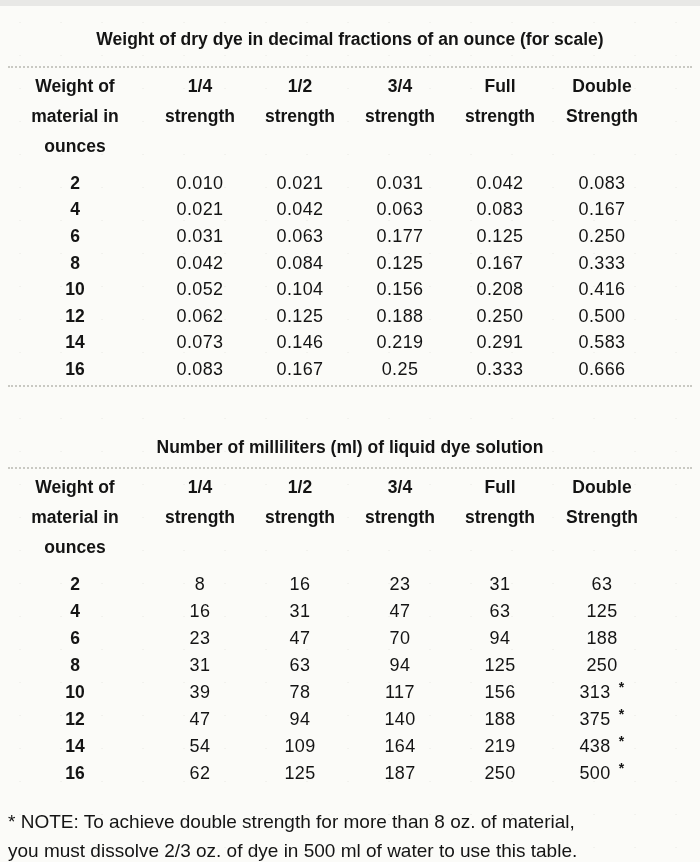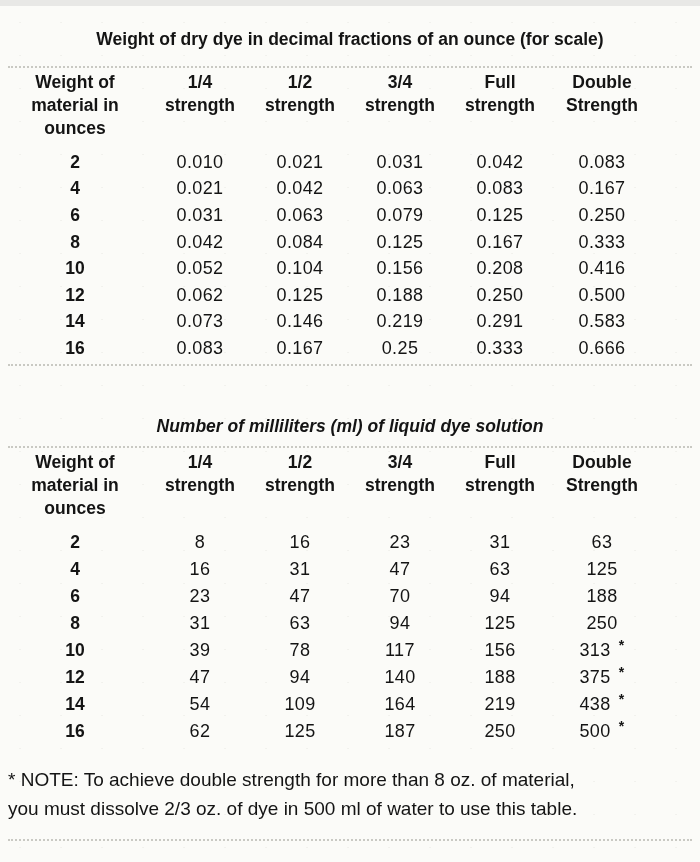--- a/index.html
+++ b/index.html
@@ -14,21 +14,21 @@
     font-family:"Liberation Sans", sans-serif;
     overflow:hidden;
   }
   .doc-title {
     text-align:center;
     font-weight:bold;
     font-size:17.5px;
     line-height:20px;
   }
   .t1 { padding-top:23px; }
-  .t2-line1 { margin-top:47px; line-height:26px;font-style:italic; }
+  .t2-line1 { margin-top:47px; line-height:26px; }
   .t2-line2 { line-height:26px; }
   .rule {
     height:0;
     border-top:2px dotted rgba(140,140,130,0.45);
     margin-left:8px; margin-right:8px;
   }
   .rule-1 { margin-top:17px; }
   .rule-2 { margin-top:2px; }
   .rule-3 { margin-top:7px; }
   .rule-4 { margin-top:16px; }
@@ -38,21 +38,21 @@
     width:654px;
     margin-top:3px;
   }
   col.c-label { width:150px; }
   col.c-val   { width:100px; }
   col.c-last  { width:104px; }
   th, td { padding:0; text-align:center; }
   thead th {
     font-size:17.5px;
     font-weight:bold;
-    line-height:23px;
+    line-height:30px;
     vertical-align:top;
     white-space:pre-line;
     padding-bottom:9px;
   }
   tbody td {
     font-size:18px;
     font-weight:normal;
     height:26.6px;
     letter-spacing:0.4px;
     vertical-align:middle;
@@ -126,21 +126,21 @@
           <td>0.021</td>
           <td>0.042</td>
           <td>0.063</td>
           <td>0.083</td>
           <td>0.167</td>
         </tr>
         <tr>
           <td class="row-label">6</td>
           <td>0.031</td>
           <td>0.063</td>
-          <td>0.079</td>
+          <td>0.177</td>
           <td>0.125</td>
           <td>0.250</td>
         </tr>
         <tr>
           <td class="row-label">8</td>
           <td>0.042</td>
           <td>0.084</td>
           <td>0.125</td>
           <td>0.167</td>
           <td>0.333</td>

